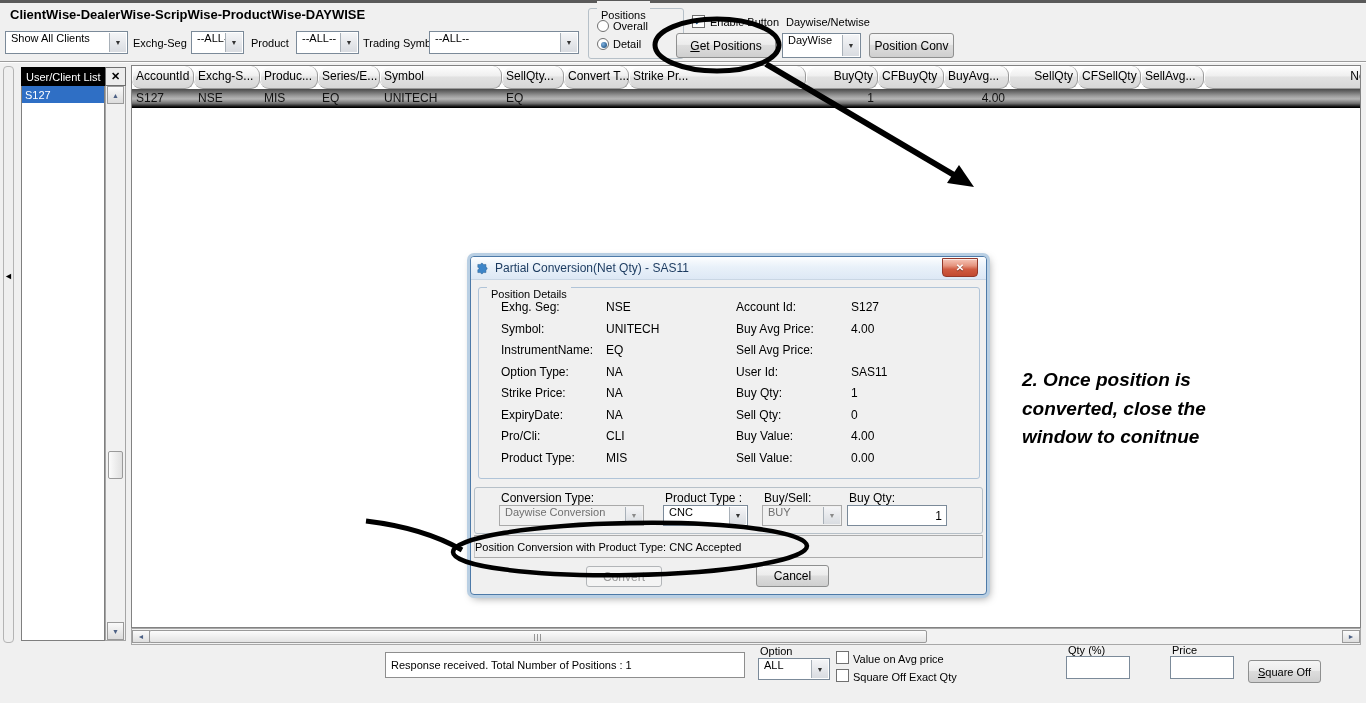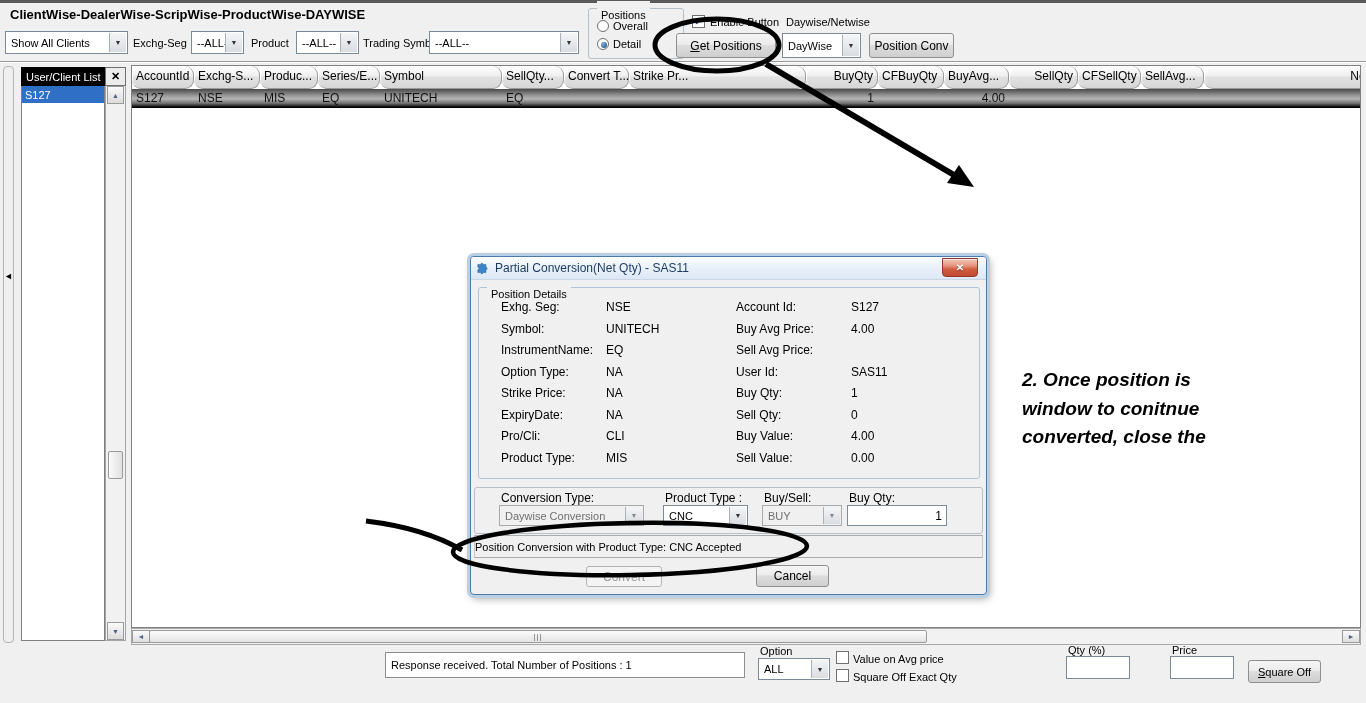--- a/index.html
+++ b/index.html
@@ -5,21 +5,21 @@
   html,body{margin:0;padding:0;background:#888;}
   .screen{position:relative;width:1366px;height:703px;background:#f0f0f0;
     font-family:"Liberation Sans",sans-serif;font-size:11px;color:#000;overflow:hidden;}
   .abs{position:absolute;box-sizing:border-box;}
   .lbl{white-space:nowrap;}
   .win-top-edge{left:0;top:0;width:1366px;height:3px;background:#5a5a5a;}
   .app-title{left:10px;top:7px;font-size:13px;font-weight:bold;}
   .tb-sep{left:0;top:61px;width:1366px;height:2px;border-top:1px solid #9b9b9b;border-bottom:1px solid #fdfdfd;}
 
   
-  .combo{height:23px;background:#fff;border:1px solid #7b8a99;display:flex;align-items:center;
+  .combo{height:23px;background:#fff;border:1px solid #7b8a99;display:flex;
     padding:0 29px 0 5px;white-space:nowrap;overflow:hidden;}
   .combo .arrow{position:absolute;right:1px;top:1px;bottom:1px;width:16px;
     background:linear-gradient(#f4f5f7,#d9dce1);border-left:1px solid #a8b0b8;
     display:flex;align-items:center;justify-content:center;font-size:7px;color:#333;}
   .combo.disabled{background:#f0f0f0;color:#6f6f6f;border-color:#a9a9a9;}
   .combo.disabled .arrow{color:#8a8a8a;}
 
   
   .btn{background:linear-gradient(#f5f5f5,#ececec 45%,#dddddd 50%,#cfcfcf);
     border:1px solid #8e8f8f;border-radius:3px;display:flex;align-items:center;justify-content:center;
@@ -335,17 +335,17 @@
   <svg class="annot-svg" width="1366" height="703">
     <ellipse cx="717" cy="45" rx="62" ry="26" fill="none" stroke="#000" stroke-width="5"></ellipse>
     <line x1="766" y1="64" x2="954" y2="175" stroke="#000" stroke-width="6"></line>
     <polygon points="974,187 947,183 959,165" fill="#000"></polygon>
     <path d="M366,521 Q424,528 462,550" fill="none" stroke="#000" stroke-width="5"></path>
     <ellipse cx="630" cy="549" rx="177" ry="26" fill="none" stroke="#000" stroke-width="4.5" transform="rotate(-1 630 549)"></ellipse>
   </svg>
 
   <div class="annot" style="left:1022px;top:366px;">
     <div>2. Once position is</div>
+    <div>converted, close the</div>
     <div>window to conitnue</div>
-    <div>converted, close the</div>
   </div>
 
 </div>
 
 </body></html>

